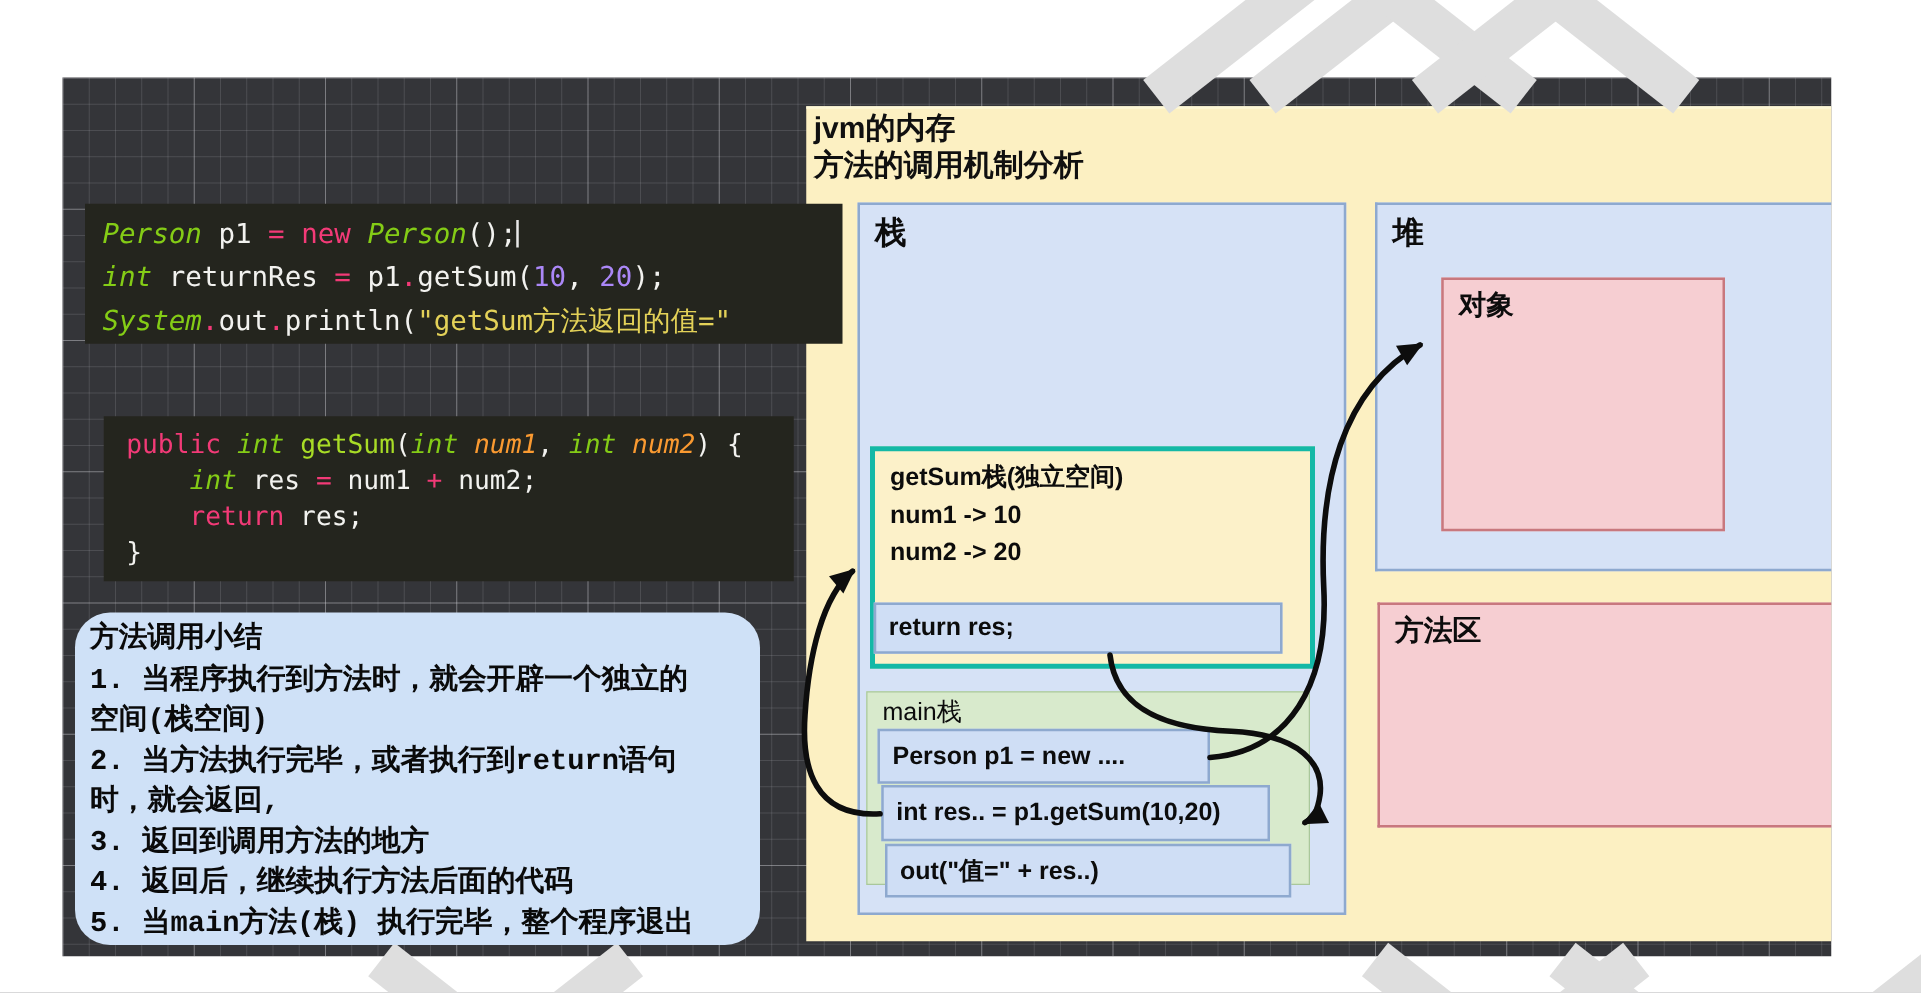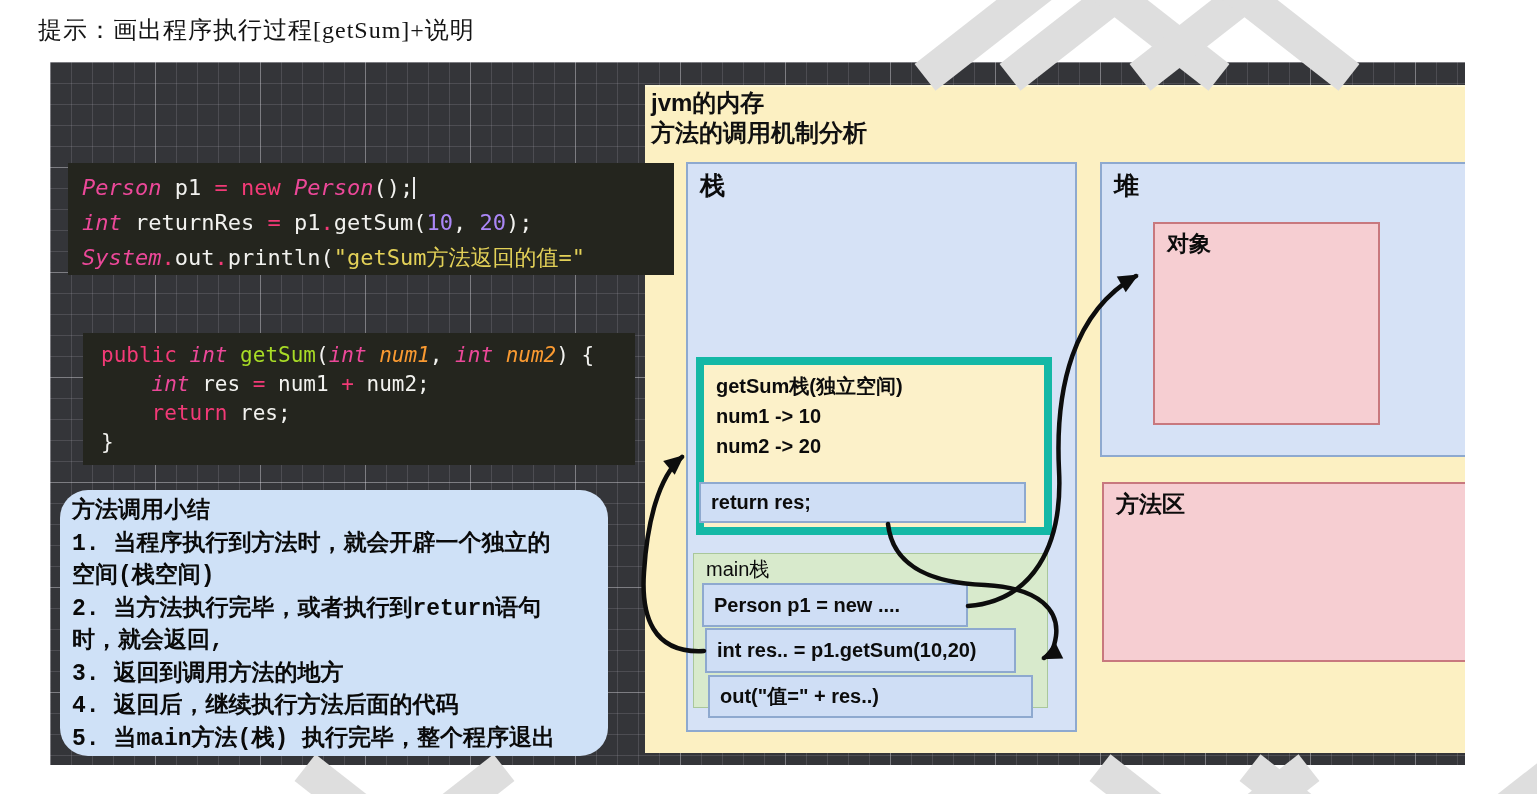--- a/index.html
+++ b/index.html
@@ -23,62 +23,61 @@
     color:#101010;line-height:30px;}
   .area-box{position:absolute;box-sizing:border-box;}
   .stack-box{left:686px;top:162px;width:391px;height:570px;background:#d6e2f6;border:2px solid #8ea9cf;}
   .heap-box{left:1100px;top:162px;width:365px;height:295px;background:#d6e2f6;
     border:2px solid #8ea9cf;border-right:none;}
   .method-box{left:1102px;top:482px;width:363px;height:180px;background:#f6ced2;
     border:2px solid #c8787e;border-right:none;}
   .object-box{left:1153px;top:222px;width:227px;height:203px;background:#f6ced2;border:2px solid #c8787e;}
   .area-label{position:absolute;left:12px;top:5px;font-size:25px;font-weight:bold;color:#0c0c0c;}
   .getsum-frame{left:696px;top:357px;width:356px;height:178px;background:#fcf1c9;
-    border:8px solid #14b8a6;padding:6px 0 0 12px;}
+    border:4px solid #14b8a6;padding:6px 0 0 12px;}
   .frame-line{font-size:20px;font-weight:bold;color:#0c0c0c;line-height:30px;white-space:nowrap;}
   .stmt-box{position:absolute;box-sizing:border-box;background:#cfdef5;border:2px solid #8ea9cf;
     font-size:20px;font-weight:bold;color:#0c0c0c;padding-left:10px;display:flex;align-items:center;
     white-space:nowrap;overflow:hidden;}
   .return-box{left:699px;top:482px;width:327px;height:41px;}
   .main-frame{left:693px;top:553px;width:355px;height:155px;background:#d8eacc;border:1px solid #a9c79b;}
   .main-label{position:absolute;left:12px;top:2px;font-size:20px;font-weight:normal;color:#0c0c0c;}
   .stmt-1{left:702px;top:583px;width:266px;height:44px;}
   .stmt-2{left:705px;top:628px;width:311px;height:45px;}
   .stmt-3{left:708px;top:675px;width:325px;height:43px;}
   
   .code-box{position:absolute;background:#24251e;font-family:"DejaVu Sans Mono",monospace;
     overflow:hidden;z-index:4;}
   .code1{left:68px;top:163px;width:592px;height:105px;font-size:22px;line-height:35px;padding:7px 0 0 14px;}
   .code2{left:83px;top:333px;width:534px;height:124px;font-size:21px;line-height:29px;padding:8px 0 0 18px;}
   .code-line{white-space:pre;}
   .tok{color:#f2f2ef;}
   .tok-plain{color:#f2f2ef;}
   .tok-kw{color:#f23a77;}
-  .tok-type{color:#ec4899;font-style:italic;}
+  .tok-type{color:#84cc16;font-style:italic;}
   .tok-fn{color:#a8dc26;}
   .tok-param{color:#fa9a31;font-style:italic;}
   .tok-num{color:#ab87f7;}
   .tok-str{color:#e3d158;}
   .tok-caret{display:inline-block;width:2px;height:22px;background:#e8e8e8;vertical-align:-4px;}
   
   .summary-box{position:absolute;left:60px;top:490px;width:548px;height:266px;background:#cfe1f7;
     border-radius:28px;z-index:4;padding:5px 8px 0 12px;box-sizing:border-box;font-family:Liberation Mono, monospace;}
   .summary-line{font-size:23px;font-weight:bold;color:#0a0a0a;line-height:32.5px;white-space:nowrap;}
   
   .arrows{position:absolute;left:0;top:0;z-index:6;pointer-events:none;}
   
   .wm{position:absolute;background:#dedede;width:34px;height:170px;z-index:1;}
   .wm-b{z-index:1;}
 </style>
 </head>
 <body>
 
 <div class="page">
 
-  <div class="hint">提示：画出程序执行过程[getSum]+说明</div>
 
   <div class="wm" style="left:975px;top:-60px;transform:rotate(52deg);"></div>
   <div class="wm" style="left:1060px;top:-60px;transform:rotate(52deg);"></div>
   <div class="wm" style="left:1135px;top:-60px;transform:rotate(-52deg);"></div>
   <div class="wm" style="left:1190px;top:-60px;transform:rotate(52deg);"></div>
   <div class="wm" style="left:1265px;top:-60px;transform:rotate(-52deg);"></div>
 
   <div class="wm wm-b" style="left:355px;top:735px;transform:rotate(-52deg);"></div>
   <div class="wm wm-b" style="left:420px;top:735px;transform:rotate(52deg);"></div>
   <div class="wm wm-b" style="left:1150px;top:735px;transform:rotate(-52deg);"></div>

